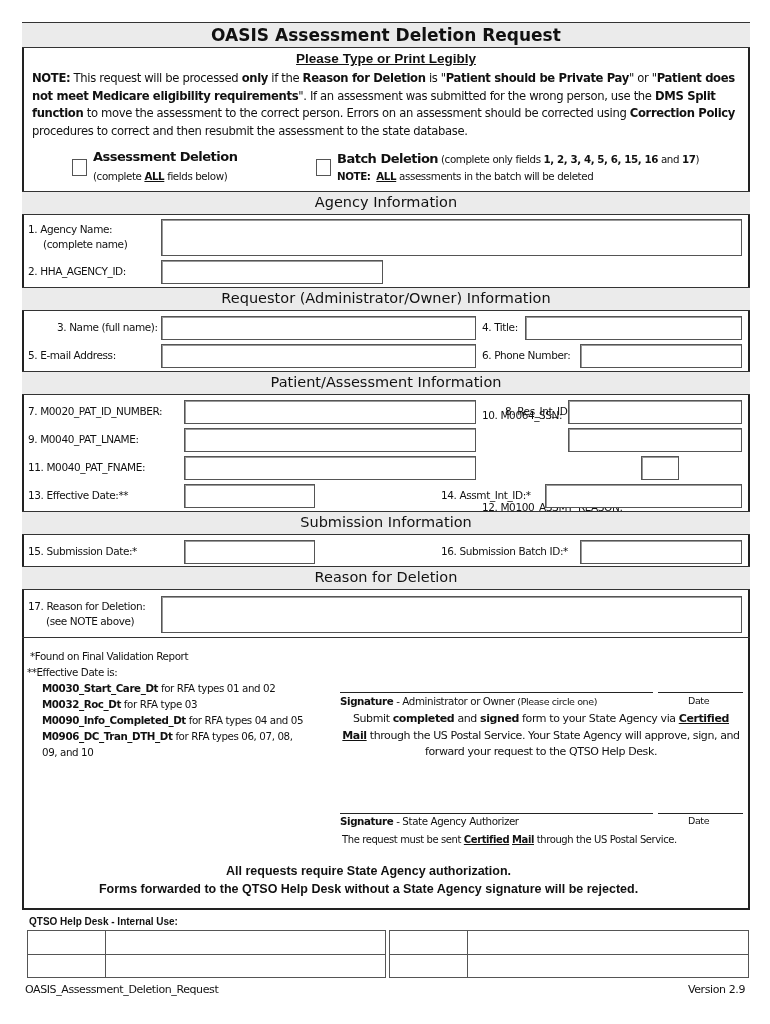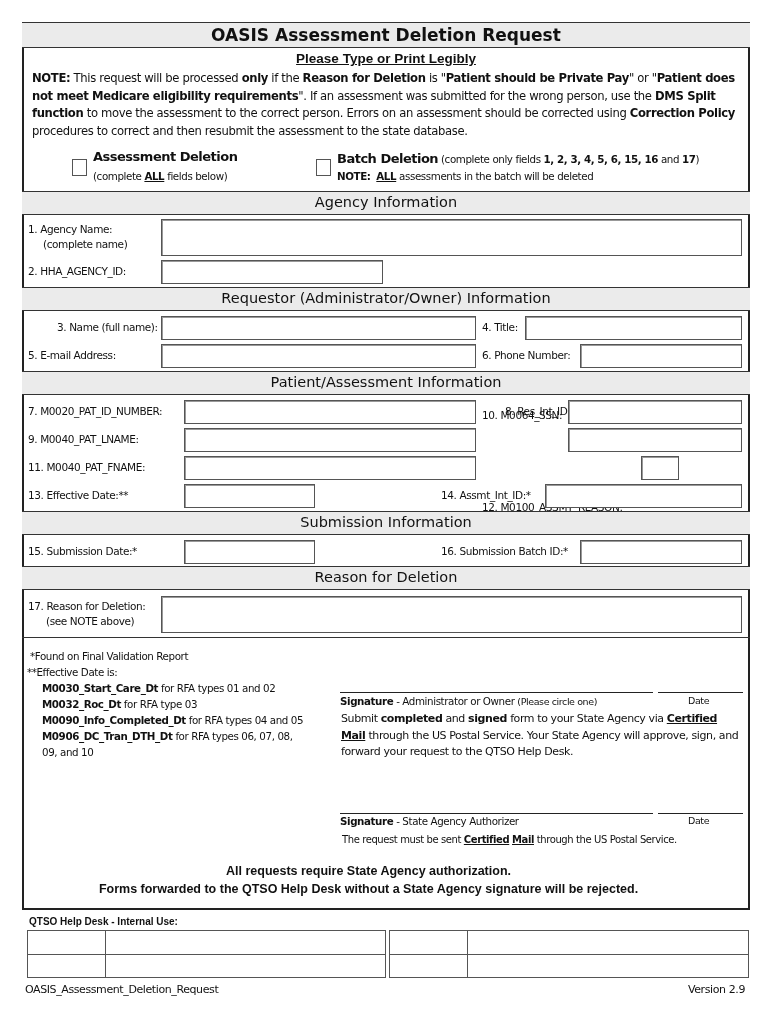--- a/index.html
+++ b/index.html
@@ -12,21 +12,21 @@
           font-family:"DejaVu Sans", sans-serif; font-size:14px; color:#111; box-sizing:border-box; }
   .title-band { top:22px; height:26px; font-size:17px; font-weight:bold; line-height:24px; }
   .sec-band { height:24px; line-height:21px; font-size:14.5px; transform-origin:center; }
   .lbl { position:absolute; font-family:"DejaVu Sans", sans-serif; font-size:10.5px; letter-spacing:-0.4px; color:#111; line-height:15px; white-space:nowrap; }
   .field { position:absolute; border:1px solid #555; box-shadow: inset 1px 1px 0 #999; background:#fff; }
   .hr { position:absolute; left:22px; width:728px; height:0; border-top:1.5px solid #333; }
   .note { position:absolute; left:32px; width:710px; font-family:"DejaVu Sans", sans-serif; font-size:11.6px; letter-spacing:-0.35px; line-height:17.5px; }
   .bold { font-weight:bold; }
   .u { text-decoration:underline; }
   .chk { position:absolute; width:13px; height:15px; border:1px solid #555; background:#fff; }
-  .small { font-family:"DejaVu Sans", sans-serif; font-size:10.3px; letter-spacing:-0.4px; line-height:16px; }
+  .small { font-family:"DejaVu Sans", sans-serif; font-size:10.3px; letter-spacing:-0.4px; line-height:16px;text-align:center; }
   .sigline { position:absolute; height:0; border-top:1px solid #222; }
   .tbl { position:absolute; border:1px solid #555; }
   .center-bold { position:absolute; left:22px; width:693px; text-align:center; font-family:"Liberation Sans", sans-serif; font-weight:bold; font-size:12.5px; }
 </style>
 </head>
 <body>
 
 <div class="abs frame"></div>
 
 <div class="band title-band">OASIS Assessment Deletion Request</div>

